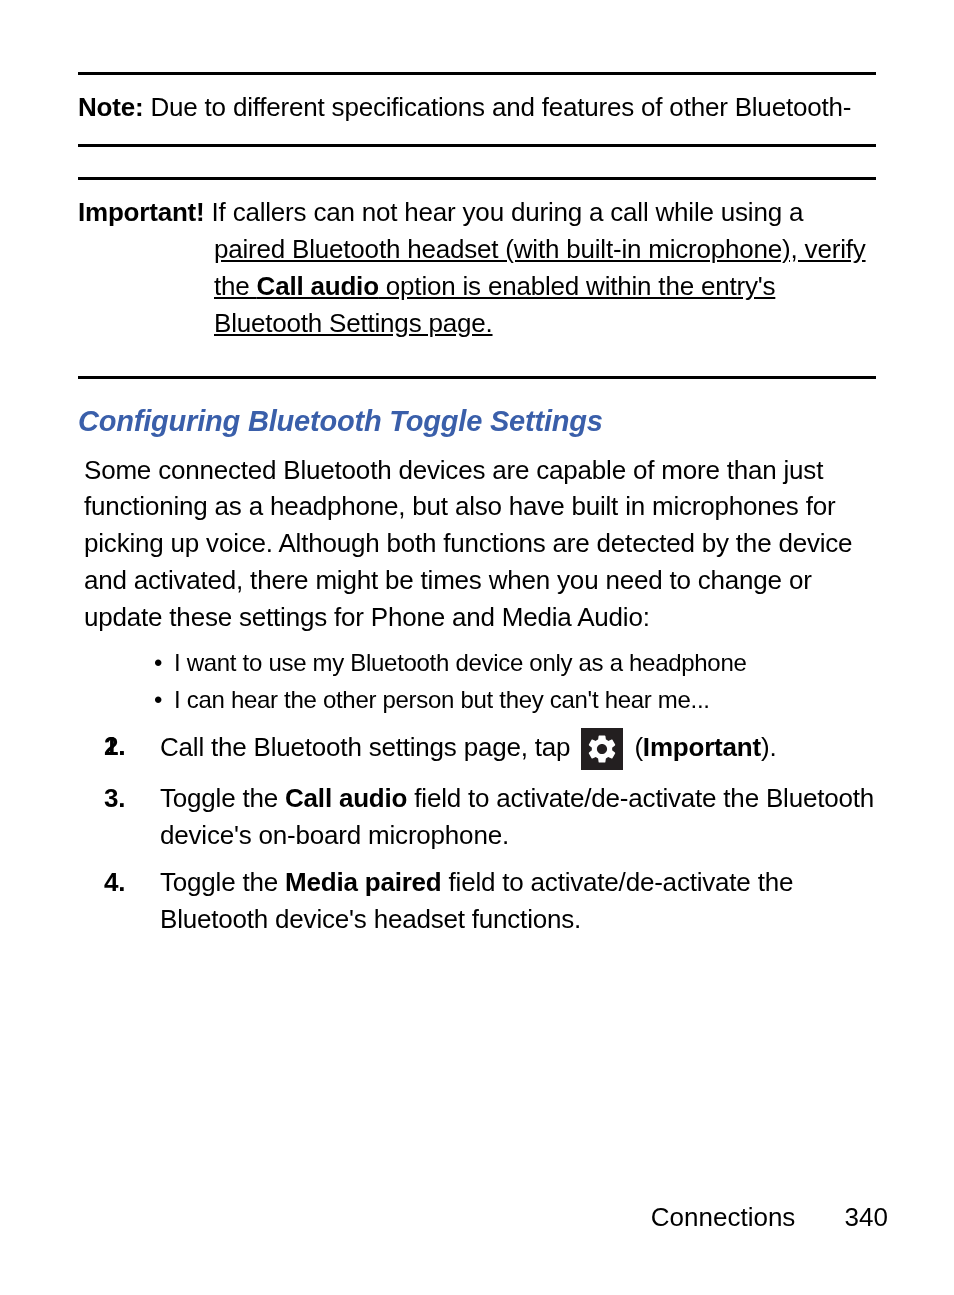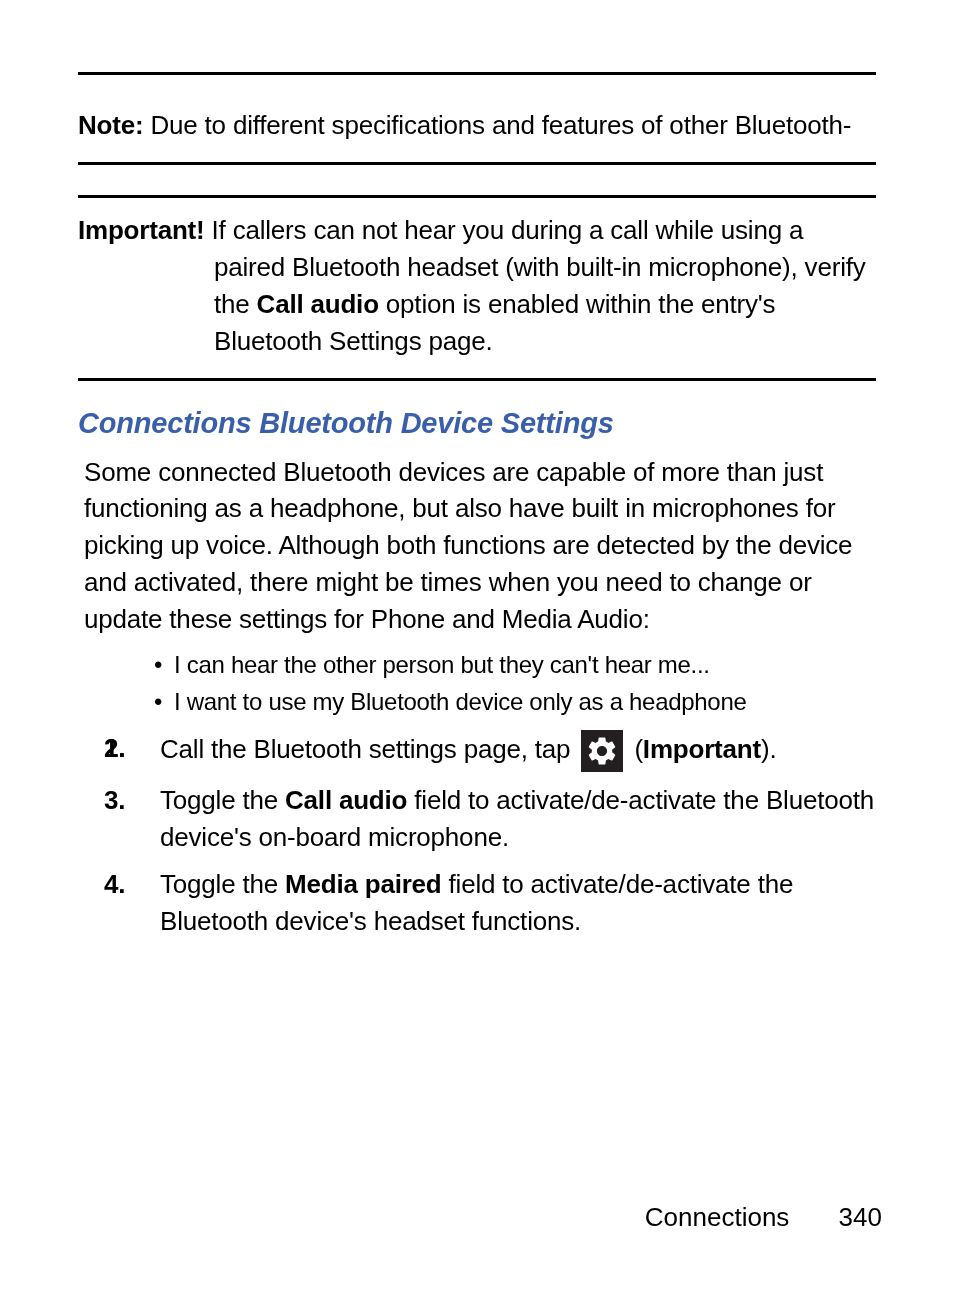--- a/index.html
+++ b/index.html
@@ -12,52 +12,53 @@
       height: 1295px;
       background: #fff;
       font-family: Arial, Helvetica, sans-serif;
       color: #000;
       padding: 72px 78px 60px 78px;
       position: relative;
     }
     .note-box {
       border-top: 3px solid #000;
       border-bottom: 3px solid #000;
-      padding: 32px 0 18px 0;
+      padding: 14px 0 18px 0;
       margin-bottom: 30px;
     }
     .note-box .note-content {
       font-size: 26px;
       line-height: 1.42;
       font-stretch: condensed;
       letter-spacing: -0.2px;
     }
     .note-box .note-content .note-label {
       font-weight: bold;
     }
     .note-box .indented {
       padding-left: 64px;
     }
     .important-box {
       border-top: 3px solid #000;
       border-bottom: 3px solid #000;
-      padding: 14px 0 18px 0;
+      padding: 14px 0 34px 0;
       margin-bottom: 26px;
     }
     .important-box .important-content {
       font-size: 26px;
       line-height: 1.42;
       font-stretch: condensed;
       letter-spacing: -0.2px;
     }
     .important-box .important-content .important-label {
       font-weight: bold;
     }
     .important-box .indented {
       padding-left: 136px;
+      text-decoration: underline;
     }
     .bold-inline {
       font-weight: bold;
     }
     .section-heading {
       color: #3a5faa;
       font-weight: bold;
       font-style: italic;
       font-size: 29px;
       margin-bottom: 14px;
@@ -120,21 +121,21 @@
       position: absolute;
       top: 50%;
       left: 50%;
       transform: translate(-50%, -50%);
       width: 34px;
       height: 34px;
     }
     .footer {
       position: absolute;
       bottom: 62px;
-      right: 72px;
+      right: 66px;
       font-size: 26px;
       font-stretch: condensed;
     }
     .footer .section-name {
       margin-right: 42px;
     }
   </style>
 </head>
 <body>
 
@@ -146,27 +147,27 @@
 
 <div class="important-box">
   <div class="important-content">
     <span class="important-label">Important!</span><span> If callers can not hear you during a call while using a</span>
     <div class="indented">
       <span>paired Bluetooth headset (with built-in microphone), verify the </span><span class="bold-inline">Call audio</span><span> option is enabled within the entry's Bluetooth Settings page.</span>
     </div>
   </div>
 </div>
 
-<h2 class="section-heading">Connections Bluetooth Device Settings</h2>
+<h2 class="section-heading">Configuring Bluetooth Toggle Settings</h2>
 
 <p class="intro-para">Some connected Bluetooth devices are capable of more than just functioning as a headphone, but also have built in microphones for picking up voice. Although both functions are detected by the device and activated, there might be times when you need to change or update these settings for Phone and Media Audio:</p>
 
 <ul class="bullet-list">
+  <li>I want to use my Bluetooth device only as a headphone</li>
   <li>I can hear the other person but they can't hear me...</li>
-  <li>I want to use my Bluetooth device only as a headphone</li>
 </ul>
 
 <ol class="step-list">
   <li>
     <span class="step-num">1.</span>
   </li>
   <li>
     <span class="step-num">2.</span>
     <span>Call the Bluetooth settings page, tap </span>
     <span class="gear-icon">

